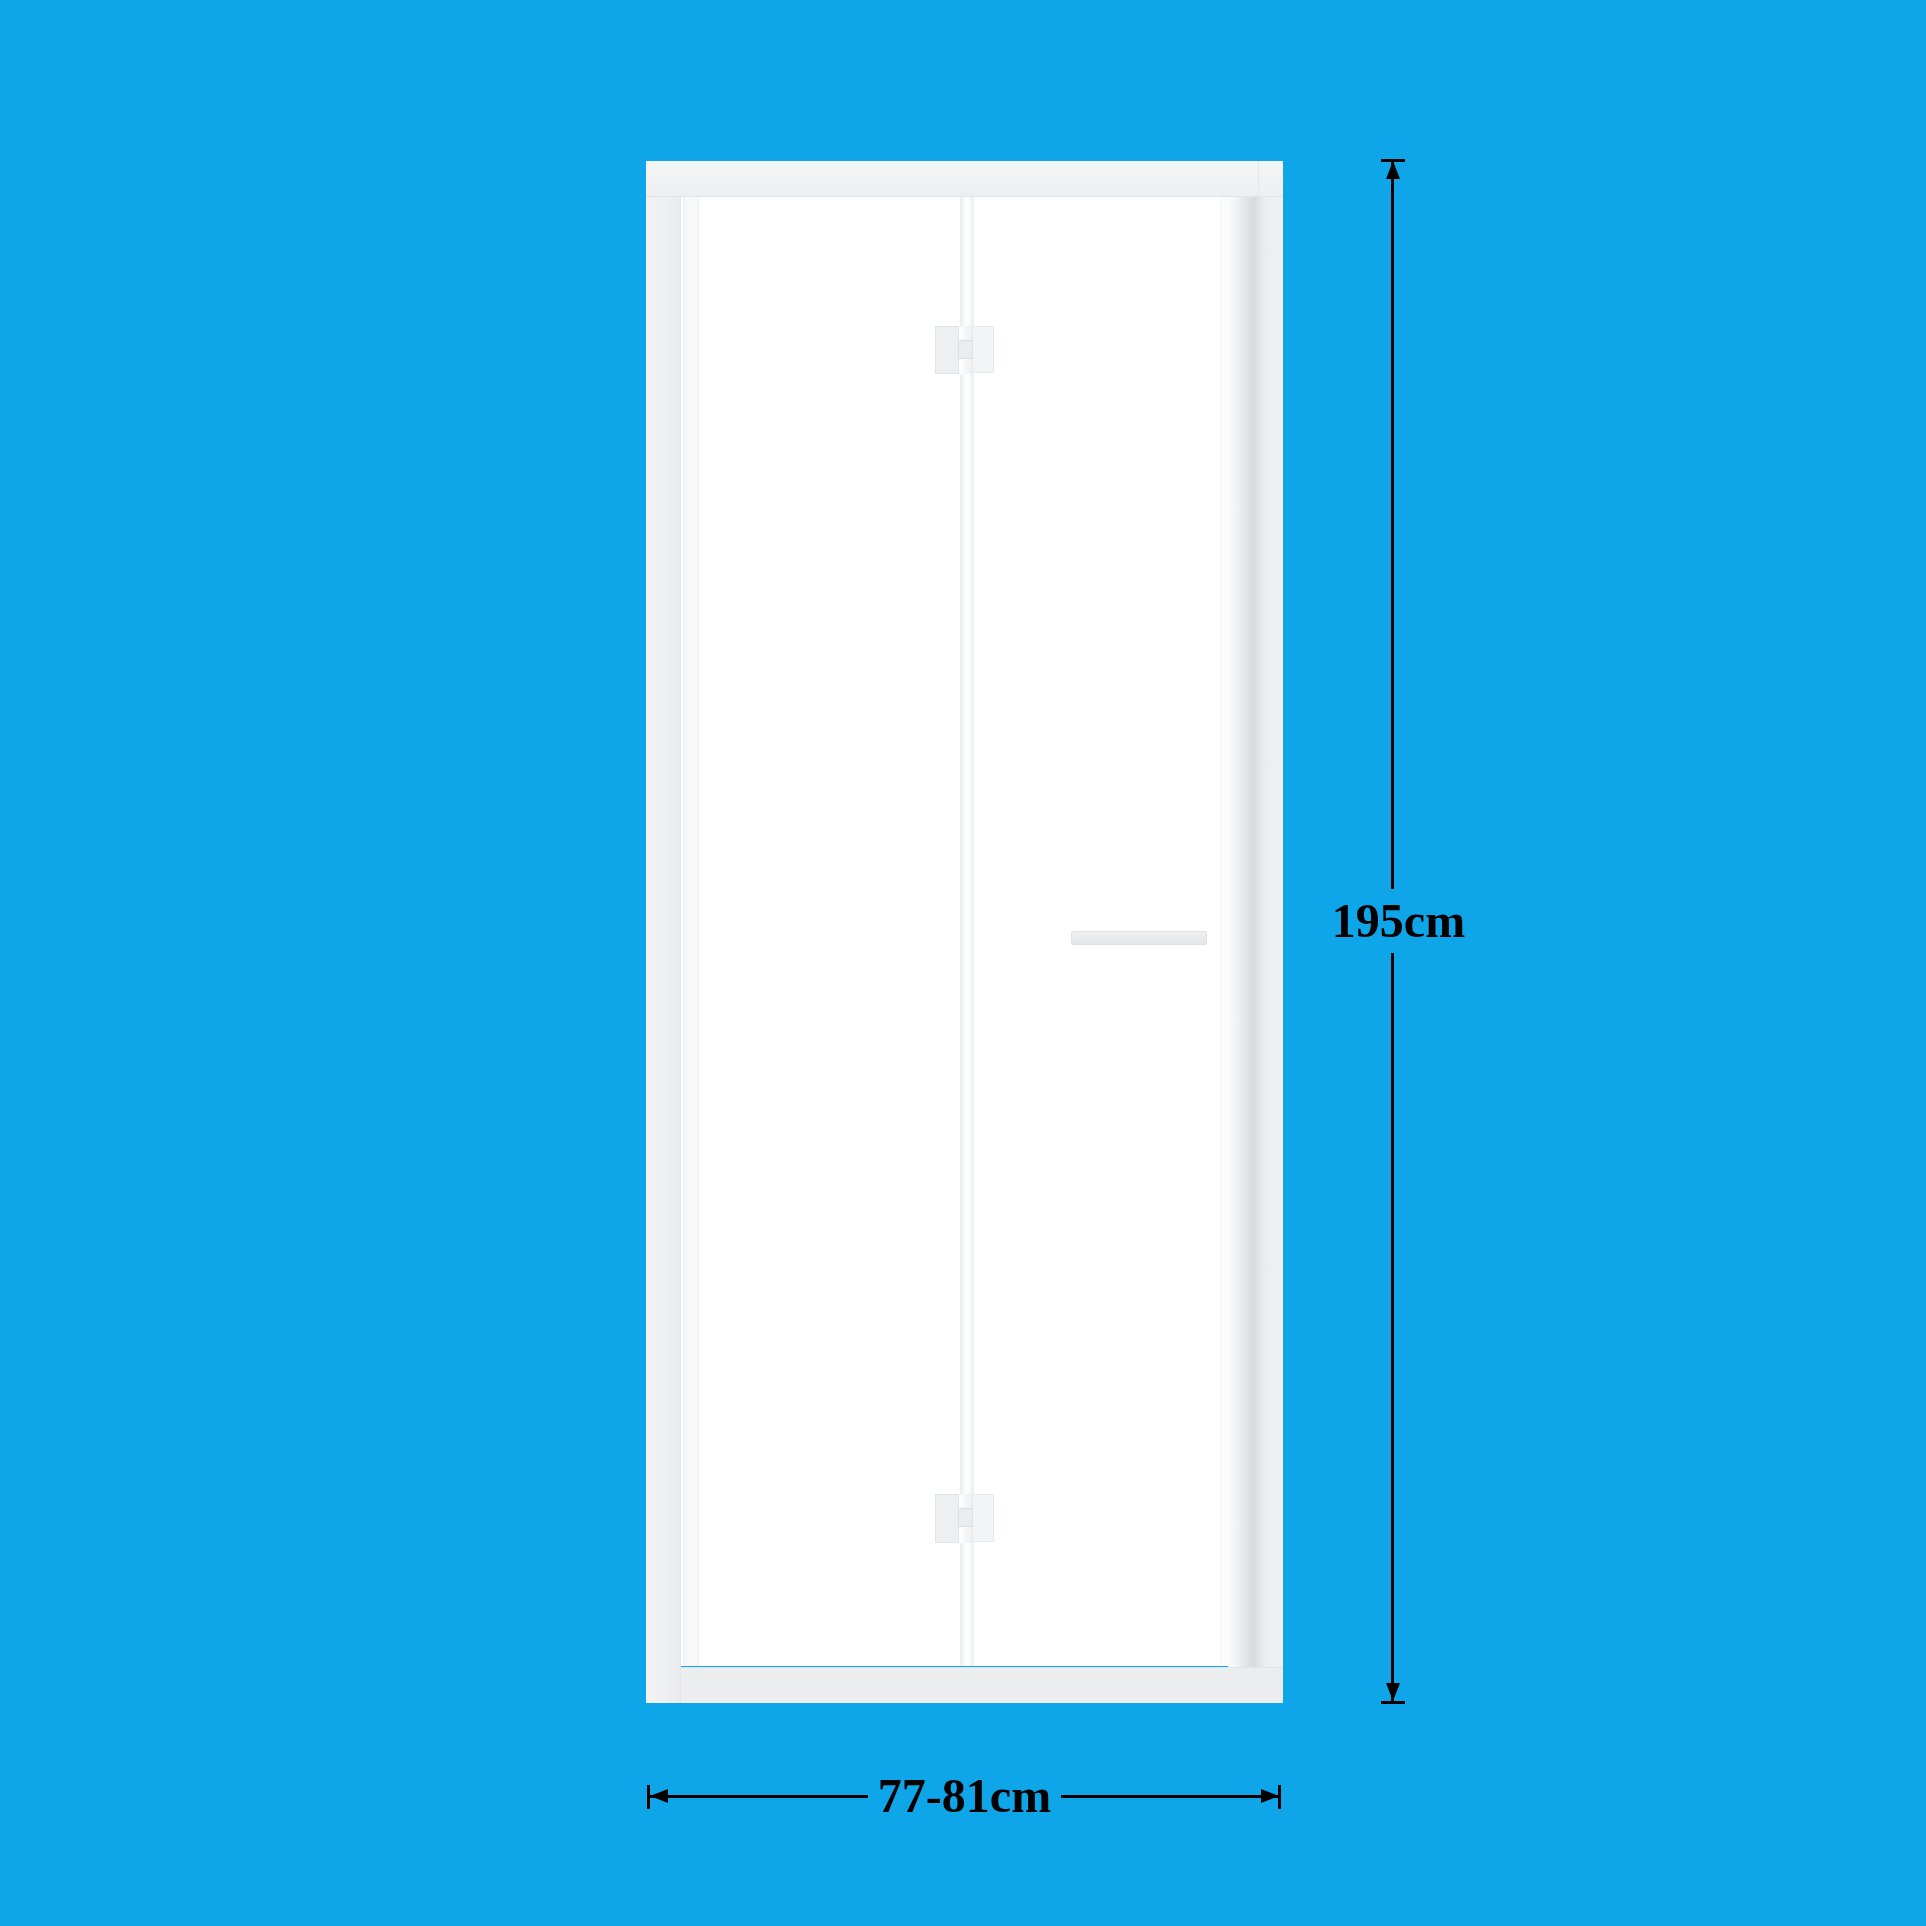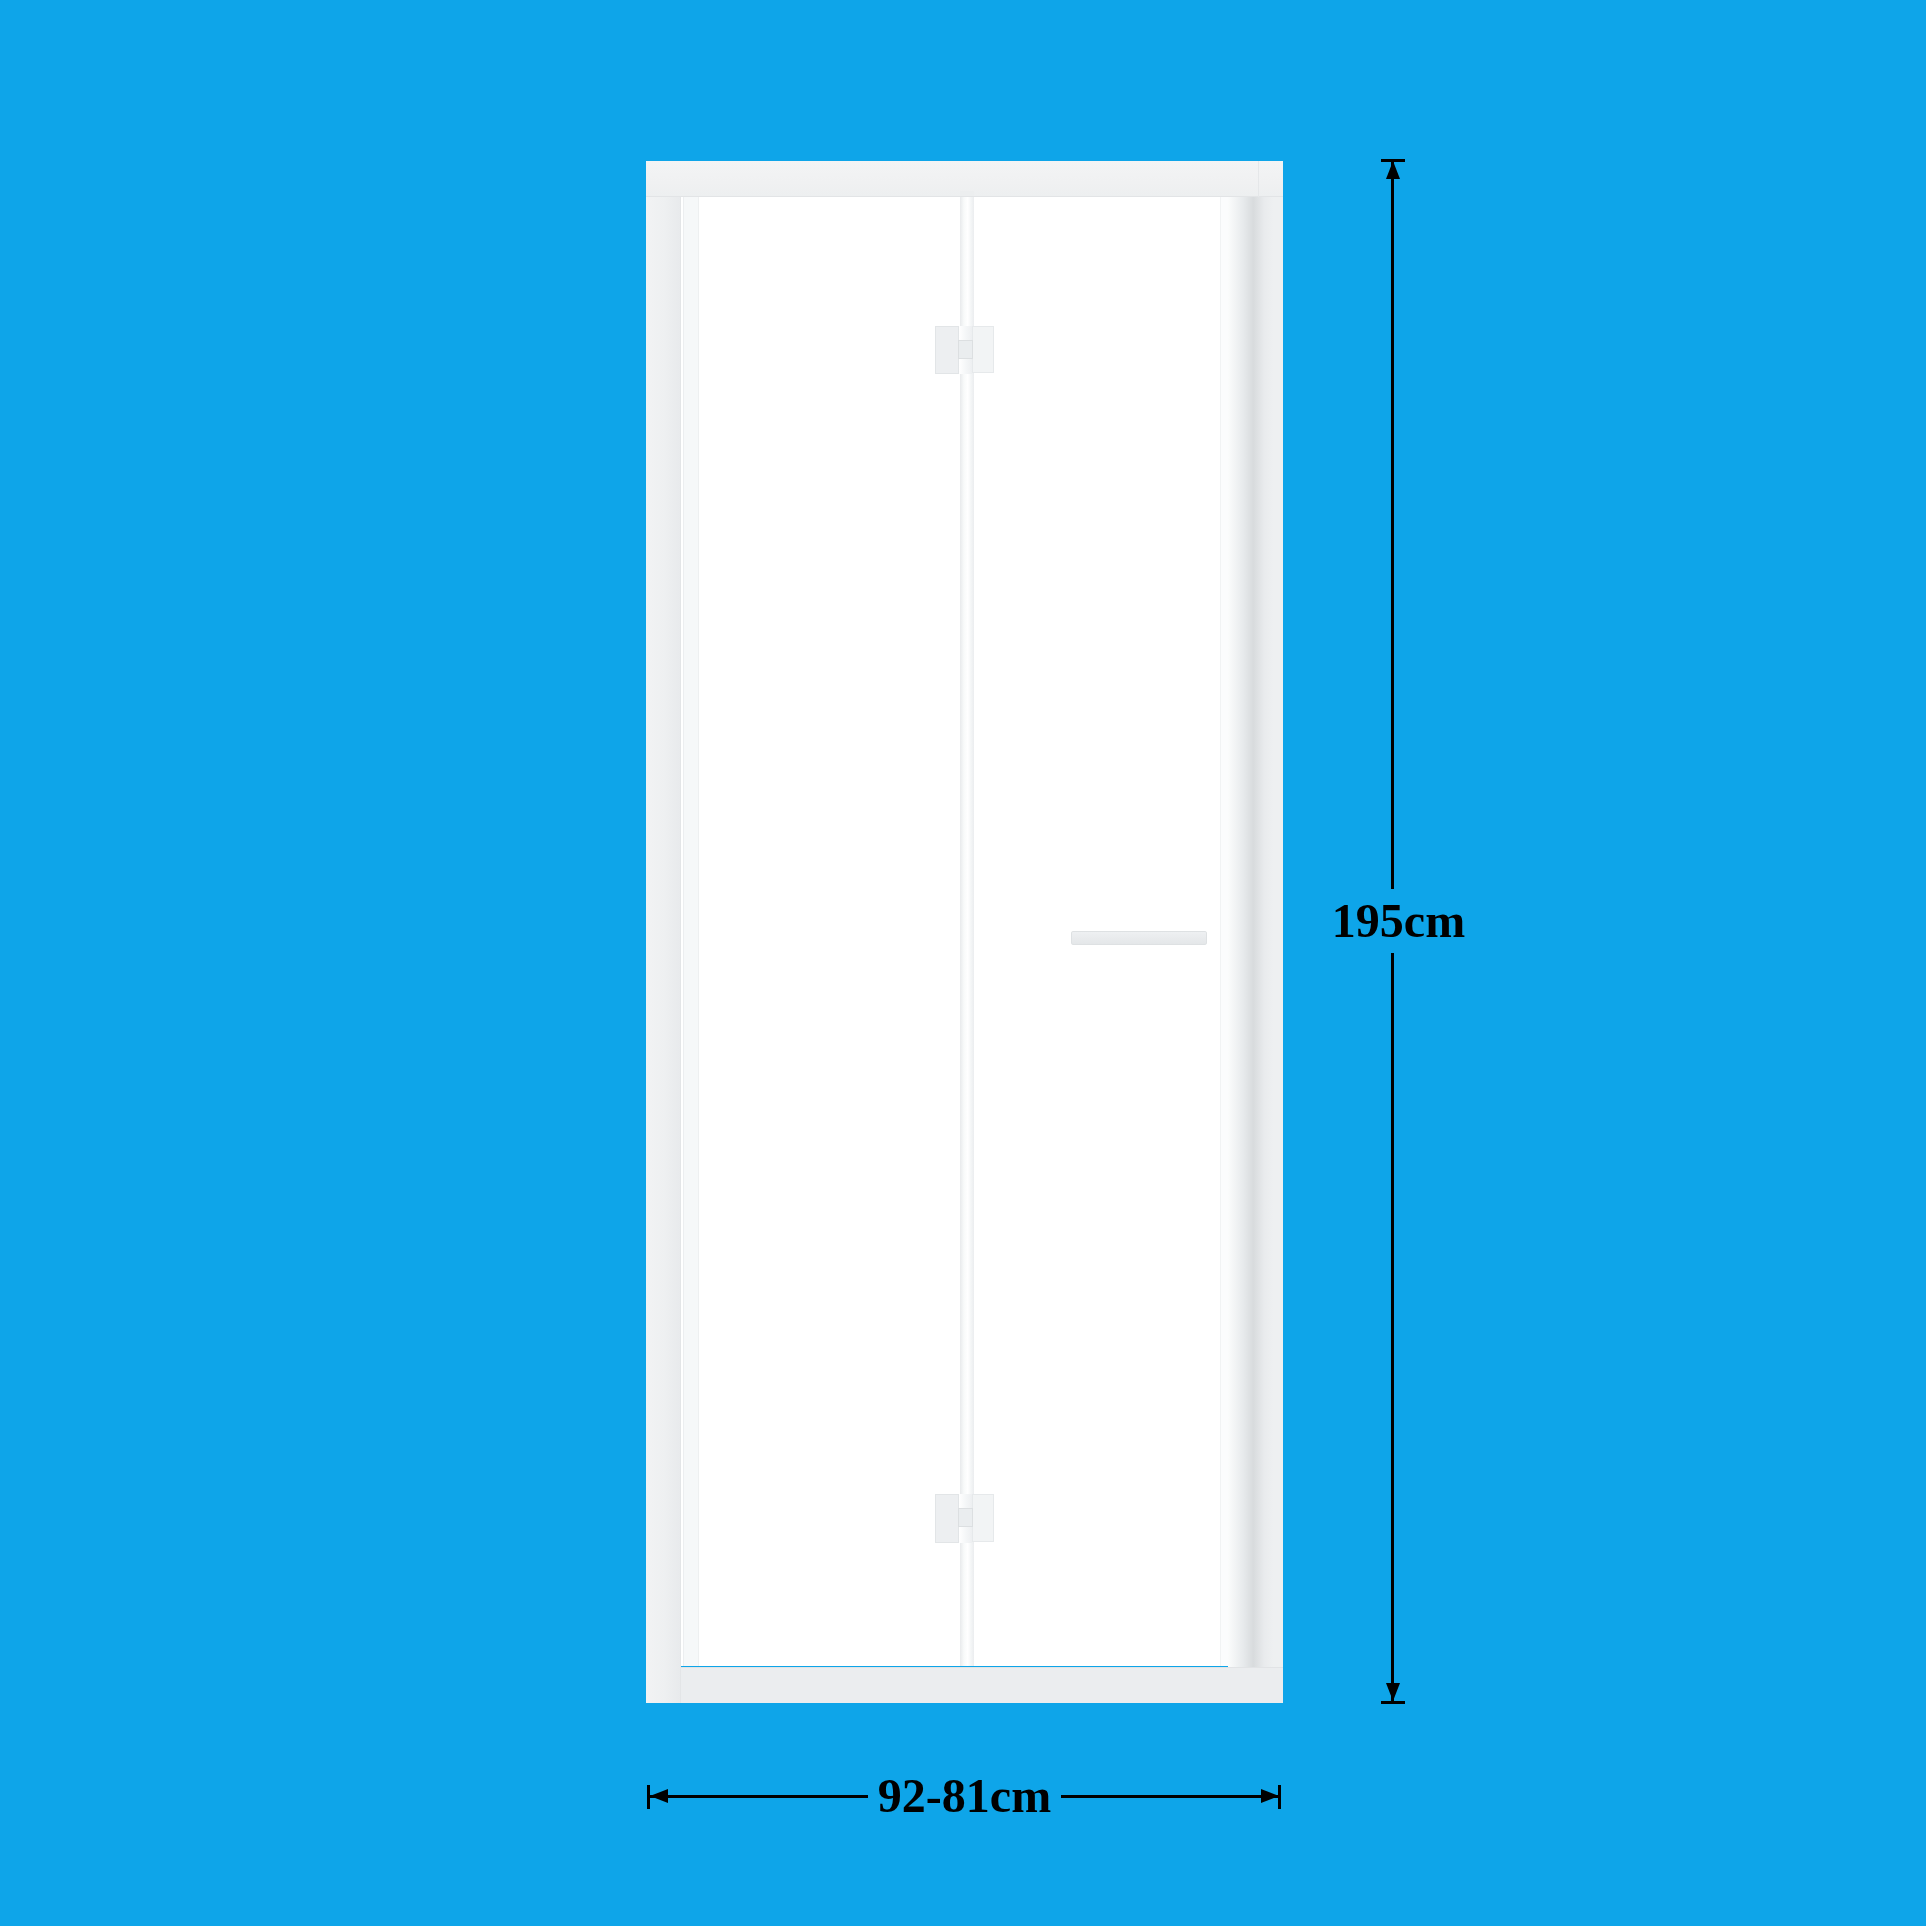--- a/index.html
+++ b/index.html
@@ -168,20 +168,20 @@
     <div class="dim-label v-label">195cm</div>
     <div class="abs dim v-seg-lower"></div>
     <div class="abs arrow-down"></div>
     <div class="abs dim v-tick-bottom"></div>
   </div>
 
   <div>
     <div class="abs dim h-tick-left"></div>
     <div class="abs arrow-left"></div>
     <div class="abs dim h-seg-left"></div>
-    <div class="dim-label h-label">92-81cm</div>
+    <div class="dim-label h-label">77-81cm</div>
     <div class="abs dim h-seg-right"></div>
     <div class="abs arrow-right"></div>
     <div class="abs dim h-tick-right"></div>
   </div>
 
 </div>
 
 
 </body></html>

